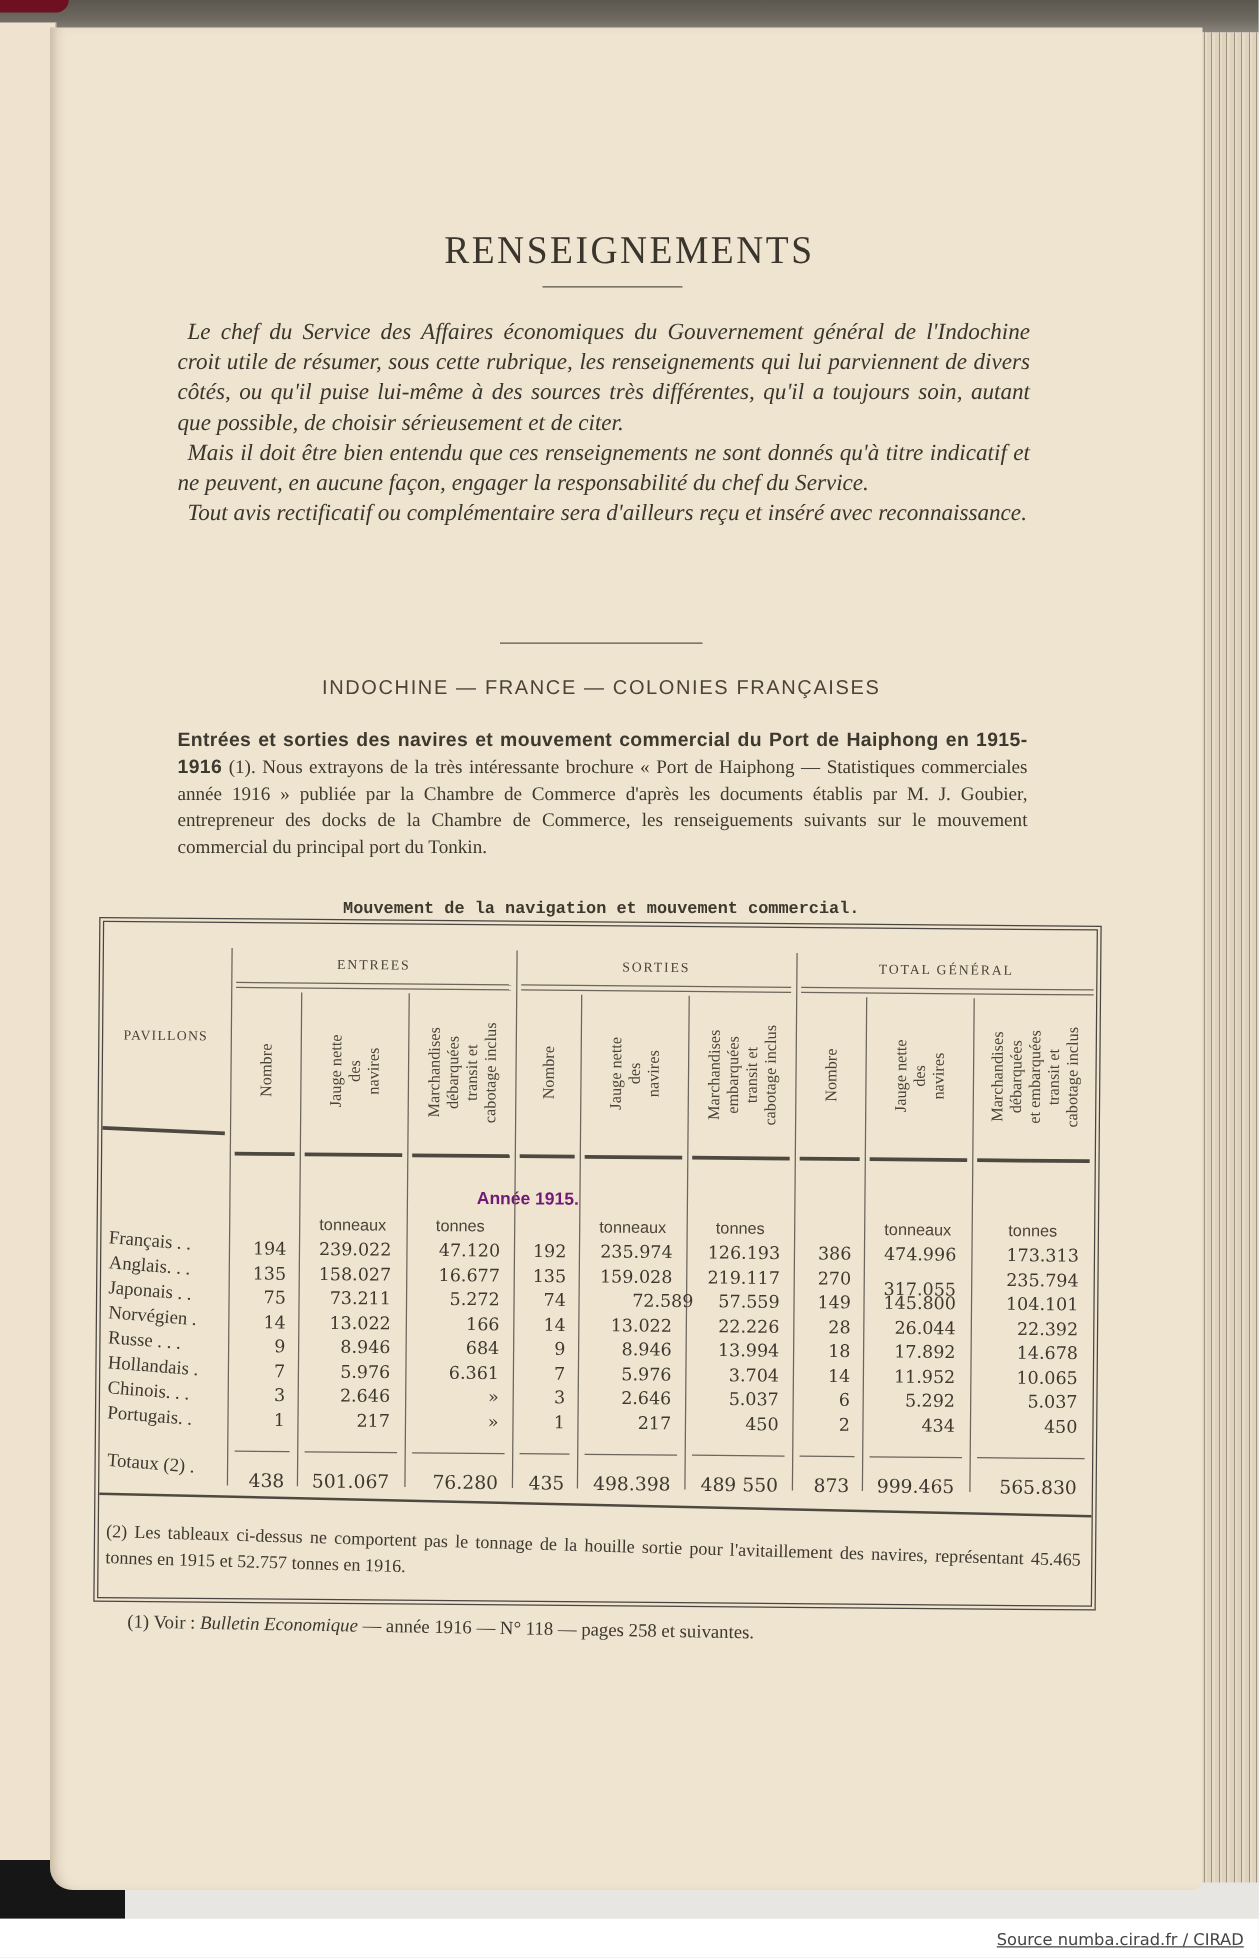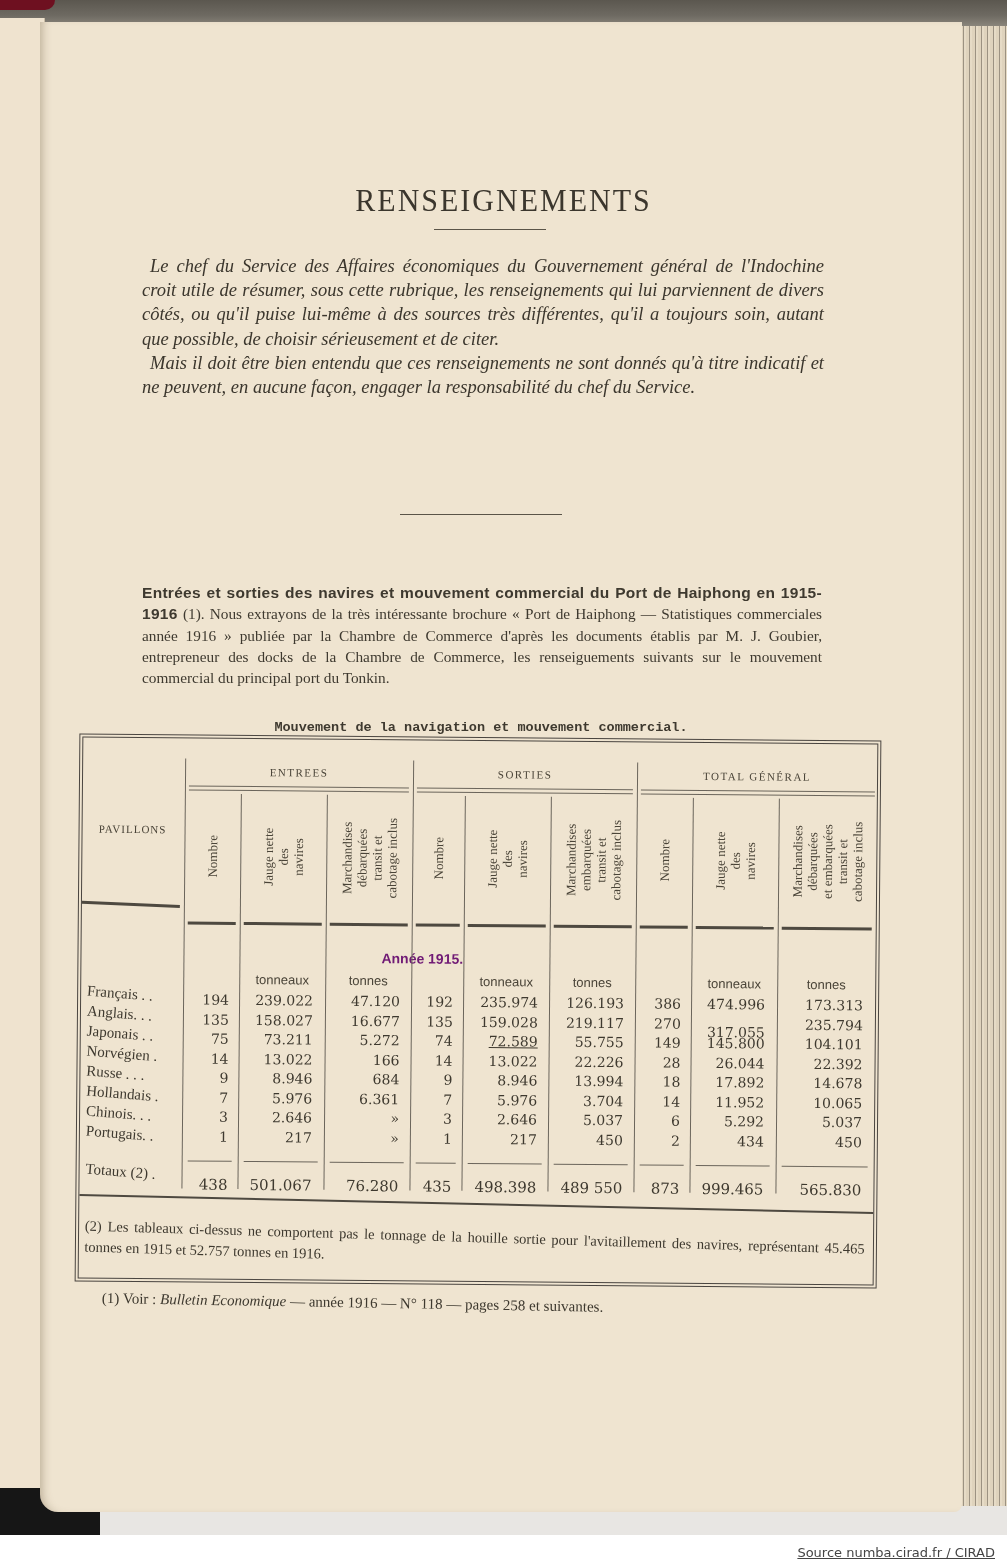--- a/index.html
+++ b/index.html
@@ -137,24 +137,26 @@
 
   <div class="page">
   </div>
 
   <div class="title">RENSEIGNEMENTS</div>
   <div class="rule" style="left:434px;top:229px;width:112px;"></div>
 
   <div class="intro">
     <p>Le chef du Service des Affaires économiques du Gouvernement général de l'Indochine croit utile de résumer, sous cette rubrique, les renseignements qui lui parviennent de divers côtés, ou qu'il puise lui-même à des sources très différentes, qu'il a toujours soin, autant que possible, de choisir sérieusement et de citer.</p>
     <p>Mais il doit être bien entendu que ces renseignements ne sont donnés qu'à titre indicatif et ne peuvent, en aucune façon, engager la responsabilité du chef du Service.</p>
+    <p>Tout avis rectificatif ou complémentaire sera d'ailleurs reçu et inséré avec reconnaissance.</p>
   </div>
 
   <div class="rule" style="left:400px;top:514px;width:162px;"></div>
 
+  <div class="section-head">INDOCHINE — FRANCE — COLONIES FRANÇAISES</div>
 
   <div class="article">
     <b>Entrées et sorties des navires et mouvement commercial du Port de Haiphong en 1915-1916</b>
     <span>(1)</span><span>. Nous extrayons de la très intéressante brochure « Port de Haiphong — Statistiques commerciales année 1916 » publiée par la Chambre de Commerce d'après les documents établis par M. J. Goubier, entrepreneur des docks de la Chambre de Commerce, les renseiguements suivants sur le mouvement commercial du principal port du Tonkin.</span>
   </div>
 
   <div class="table-caption">Mouvement de la navigation et mouvement commercial.</div>
 
   <div class="table-frame">
     <div class="t-grid" id="grid">
@@ -256,22 +258,22 @@
         <div class="num" style="right:337px;top:272.5px;">159.028</div>
         <div class="num" style="right:251px;top:272.5px;">219.117</div>
         <div class="num" style="right:194px;top:272.5px;">270</div>
         <div class="num" style="right:110px;top:281px;">317.055</div>
         <div class="num" style="right:12px;top:272.5px;">235.794</div>
         <div class="row-label" style="top:285px;">Japonais . .</div>
         <div class="num" style="right:646px;top:292px;">75</div>
         <div class="num" style="right:562px;top:292px;">73.211</div>
         <div class="num" style="right:475px;top:292px;">5.272</div>
         <div class="num" style="right:422px;top:292px;">74</div>
-        <div class="num" style="right:337px;top:292px;text-decoration:underline;">72.589</div>
-        <div class="num" style="right:251px;top:292px;">55.755</div>
+        <div class="num" style="right:320px;top:292px;">72.589</div>
+        <div class="num" style="right:251px;top:292px;">57.559</div>
         <div class="num" style="right:194px;top:292px;">149</div>
         <div class="num" style="right:110px;top:292px;">145.800</div>
         <div class="num" style="right:12px;top:292px;">104.101</div>
         <div class="row-label" style="top:305px;">Norvégien .</div>
         <div class="num" style="right:646px;top:311.5px;">14</div>
         <div class="num" style="right:562px;top:311.5px;">13.022</div>
         <div class="num" style="right:475px;top:311.5px;">166</div>
         <div class="num" style="right:422px;top:311.5px;">14</div>
         <div class="num" style="right:337px;top:311.5px;">13.022</div>
         <div class="num" style="right:251px;top:311.5px;">22.226</div>

